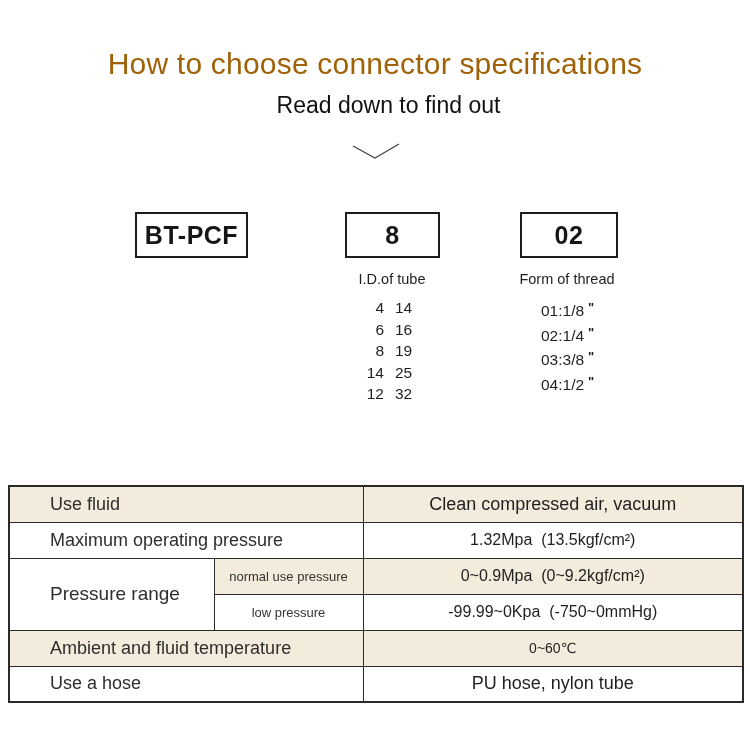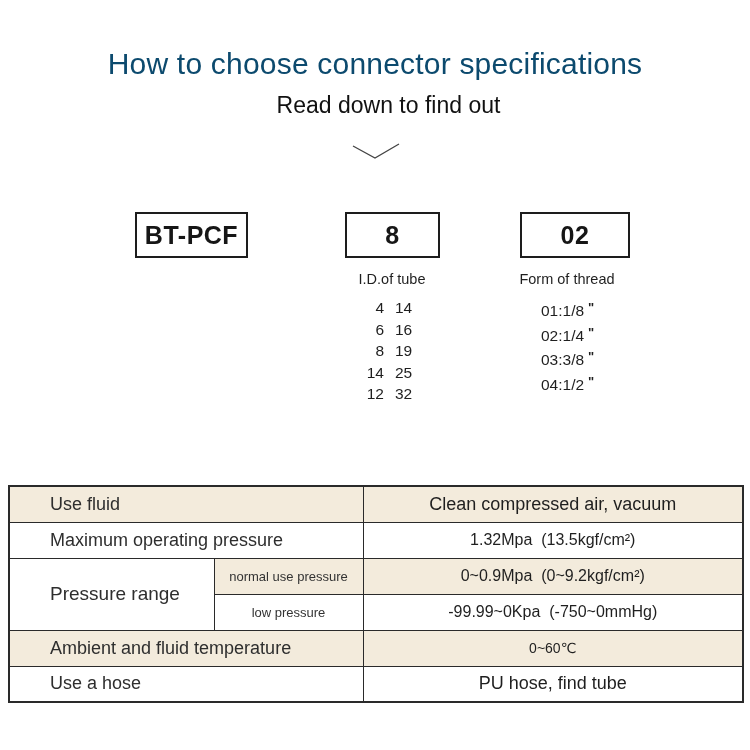--- a/index.html
+++ b/index.html
@@ -13,21 +13,21 @@
     color: #222;
     overflow: hidden;
   }
   .title {
     position: absolute;
     top. : 0;
     top: 47px; left: 0; right: 0;
     text-align: center;
     font-size: 30px;
     font-weight: 400;
-    color: #0c4a6e;
+    color: #a16207;
     letter-spacing: 0.2px;
   }
   .subtitle {
     position: absolute;
     top: 92px; left: 0; right: 0;
     text-align: center;
     font-size: 23px;
     color: #111111;
     padding-left: 27px;
   }
@@ -44,21 +44,21 @@
     display: flex;
     align-items: center;
     justify-content: center;
     font-weight: bold;
     font-size: 25px;
     color: #161616;
     letter-spacing: 0.5px;
   }
   .box-series { left: 135px; width: 113px; }
   .box-tube   { left: 345px; width: 95px;  }
-  .box-thread { left: 520px; width: 110px;  }
+  .box-thread { left: 520px; width: 98px;  }
   .caption {
     position: absolute;
     top: 271px;
     text-align: center;
     font-size: 14.5px;
     color: #1f1f1f;
   }
   .caption-tube   { left: 322px; width: 140px; }
   .caption-thread { left: 487px; width: 160px; }
   .tube-grid {
@@ -198,18 +198,18 @@
     <tr>
       <td class="sub-label">low pressure</td>
       <td class="row-value v-md">-99.99~0Kpa  (-750~0mmHg)</td>
     </tr>
     <tr>
       <td colspan="2" class="row-label beige">Ambient and fluid temperature</td>
       <td class="row-value v-sm beige">0~60℃</td>
     </tr>
     <tr>
       <td colspan="2" class="row-label">Use a hose</td>
-      <td class="row-value v-lg">PU hose, find tube</td>
+      <td class="row-value v-lg">PU hose, nylon tube</td>
     </tr>
   </tbody>
     </table>
 
 </div>
 
 </body></html>

